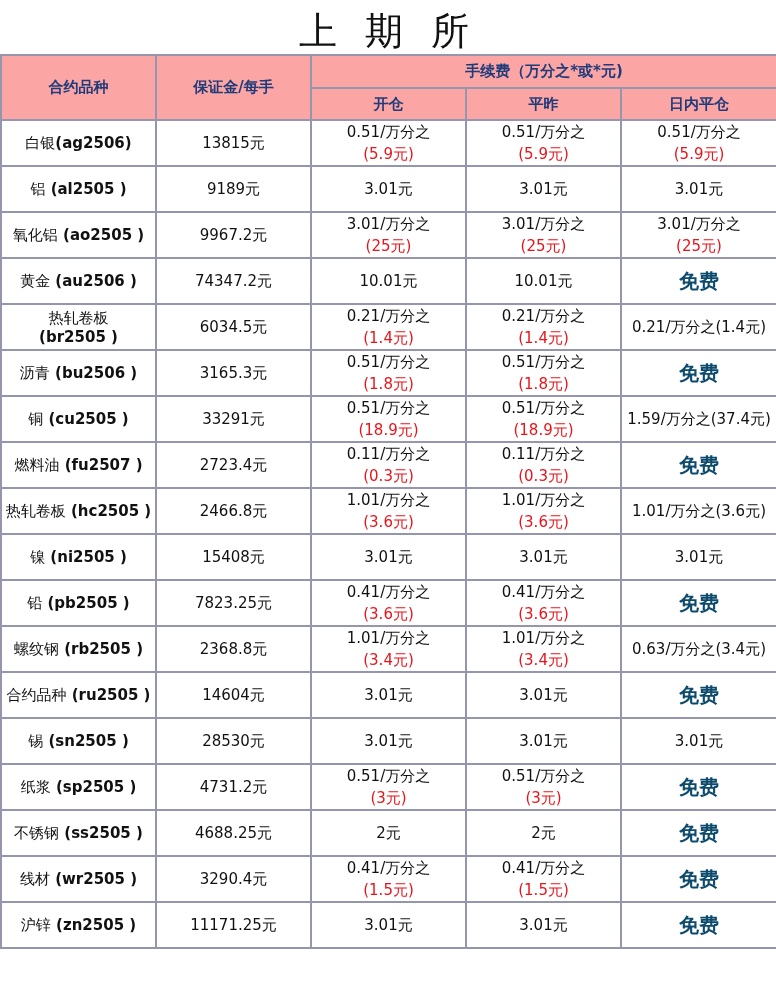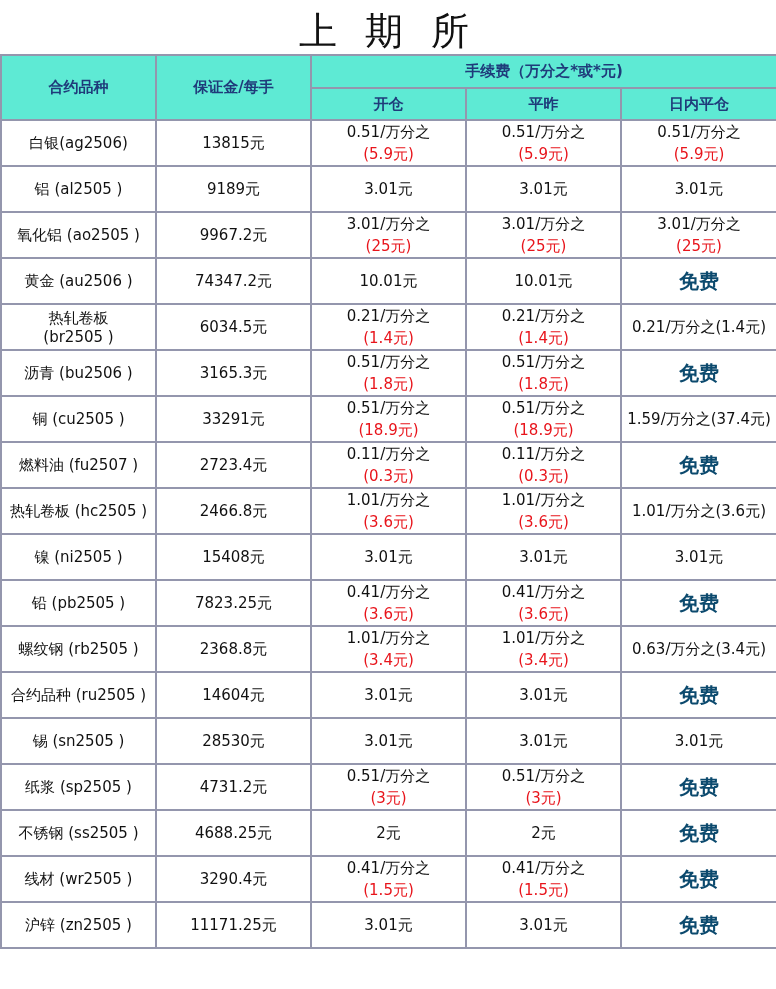--- a/index.html
+++ b/index.html
@@ -15,30 +15,30 @@
   table.fees col.c1 { width: 155px; }
   table.fees col.c2 { width: 155px; }
   table.fees col.c3 { width: 155px; }
   table.fees col.c4 { width: 155px; }
   table.fees col.c5 { width: 156px; }
   table.fees th, table.fees td {
     border: 2px solid #9496ad;
     text-align: center; vertical-align: middle; padding: 0;
   }
   table.fees th {
-    background: #5eead4; color: #1f3b7a; font-weight: bold;
+    background: #fca5a5; color: #1f3b7a; font-weight: bold;
     font-size: 15px;
   }
   th.h-top { height: 31px; }
   th.h-sub { height: 30px; }
   table.fees td {
     height: 44px; font-size: 15px; color: #111;
   }
   .name-cn { font-weight: normal; }
-  .code { font-weight: normal; }
+  .code { font-weight: bold; }
   .line1 { display: block; line-height: 22px; }
   .line2 { display: block; line-height: 22px; color: #e8141b; font-weight: normal; }
   .free { color: #0c4a6e; font-weight: bold; font-size: 20px; }
 </style>
 </head>
 <body>
 
 <div class="title">上 期 所</div>
 
 <table class="fees">

